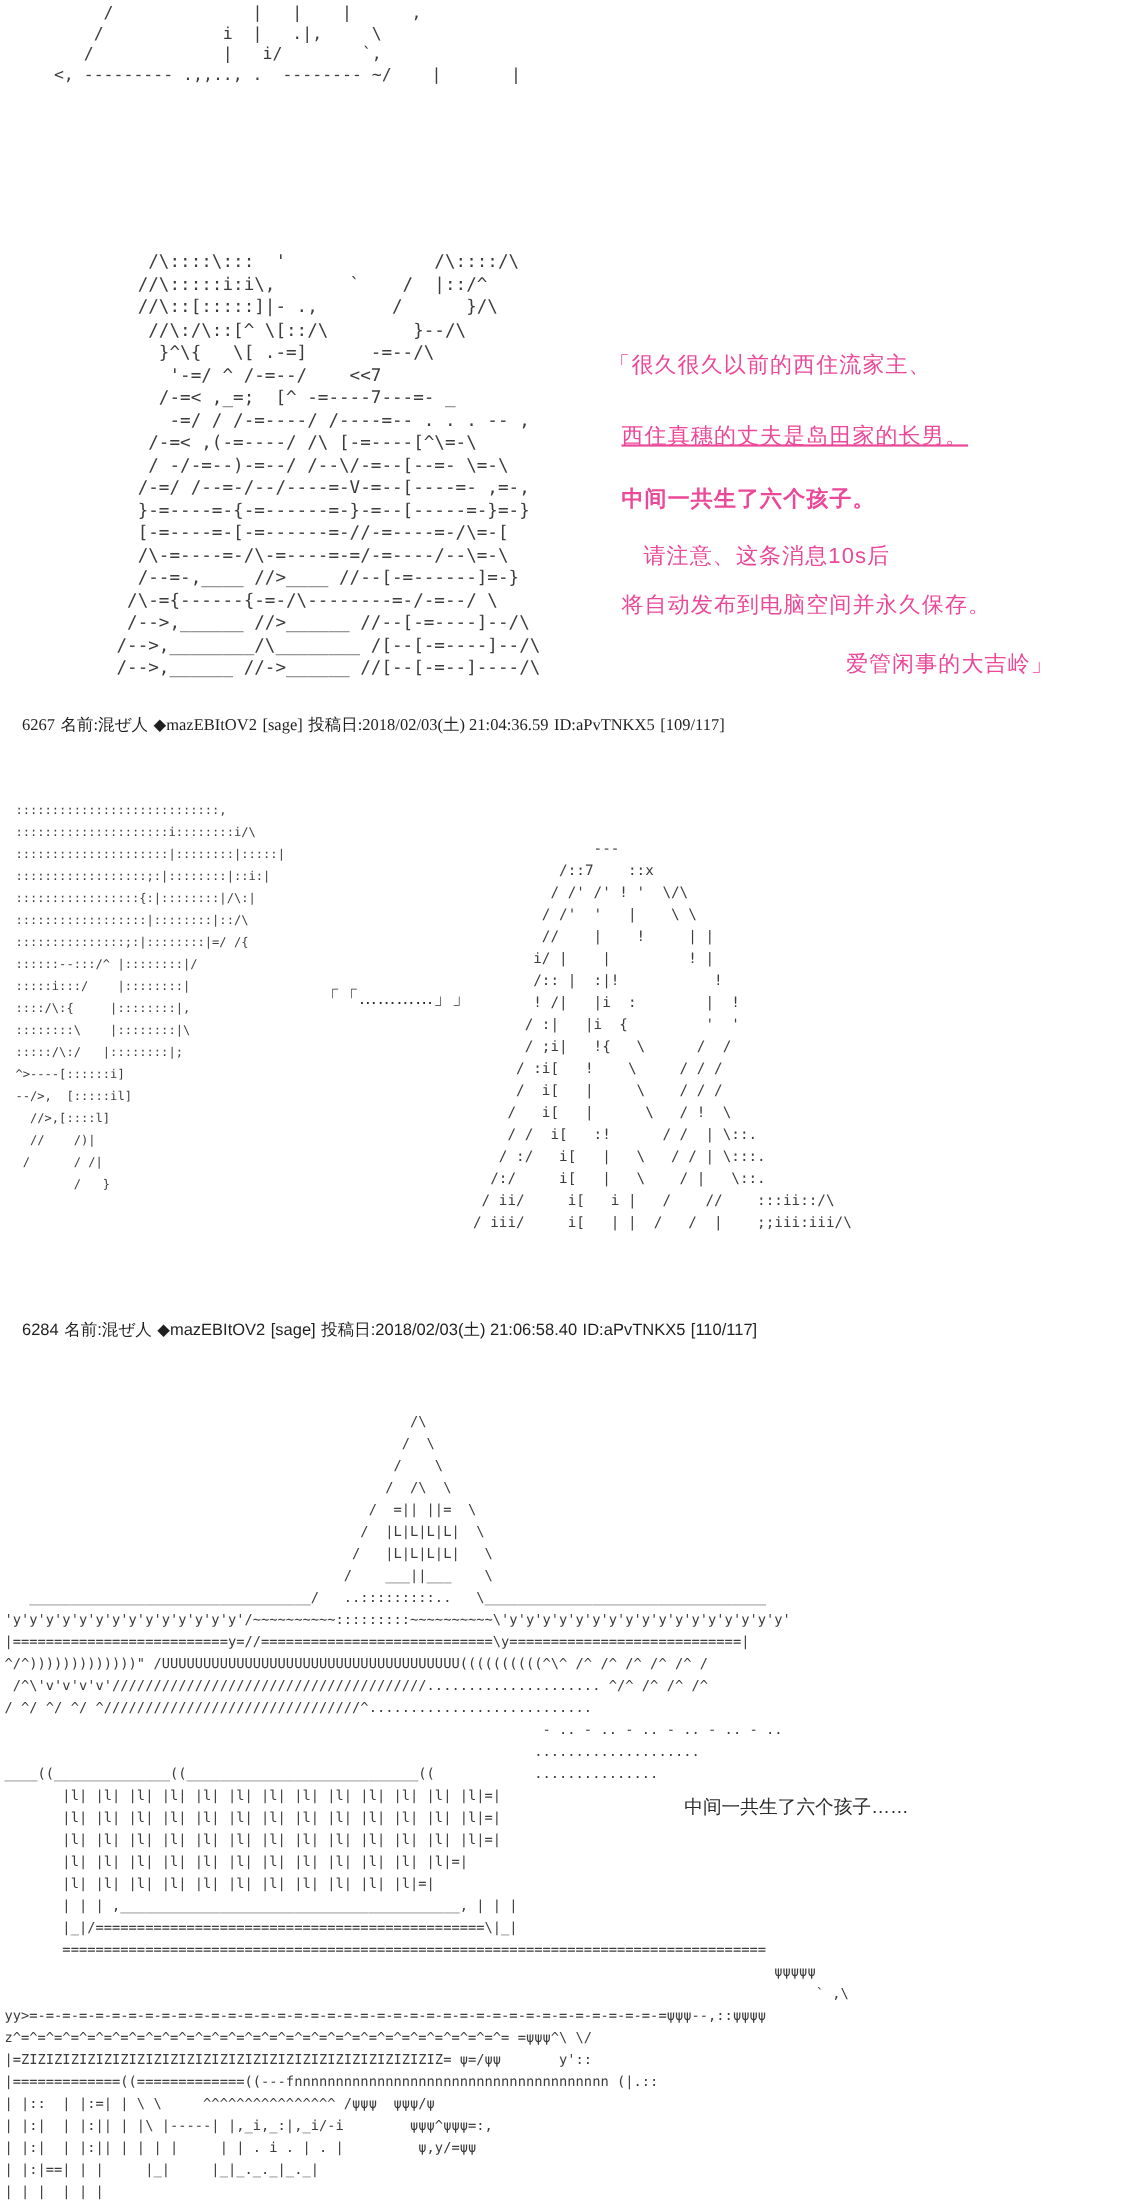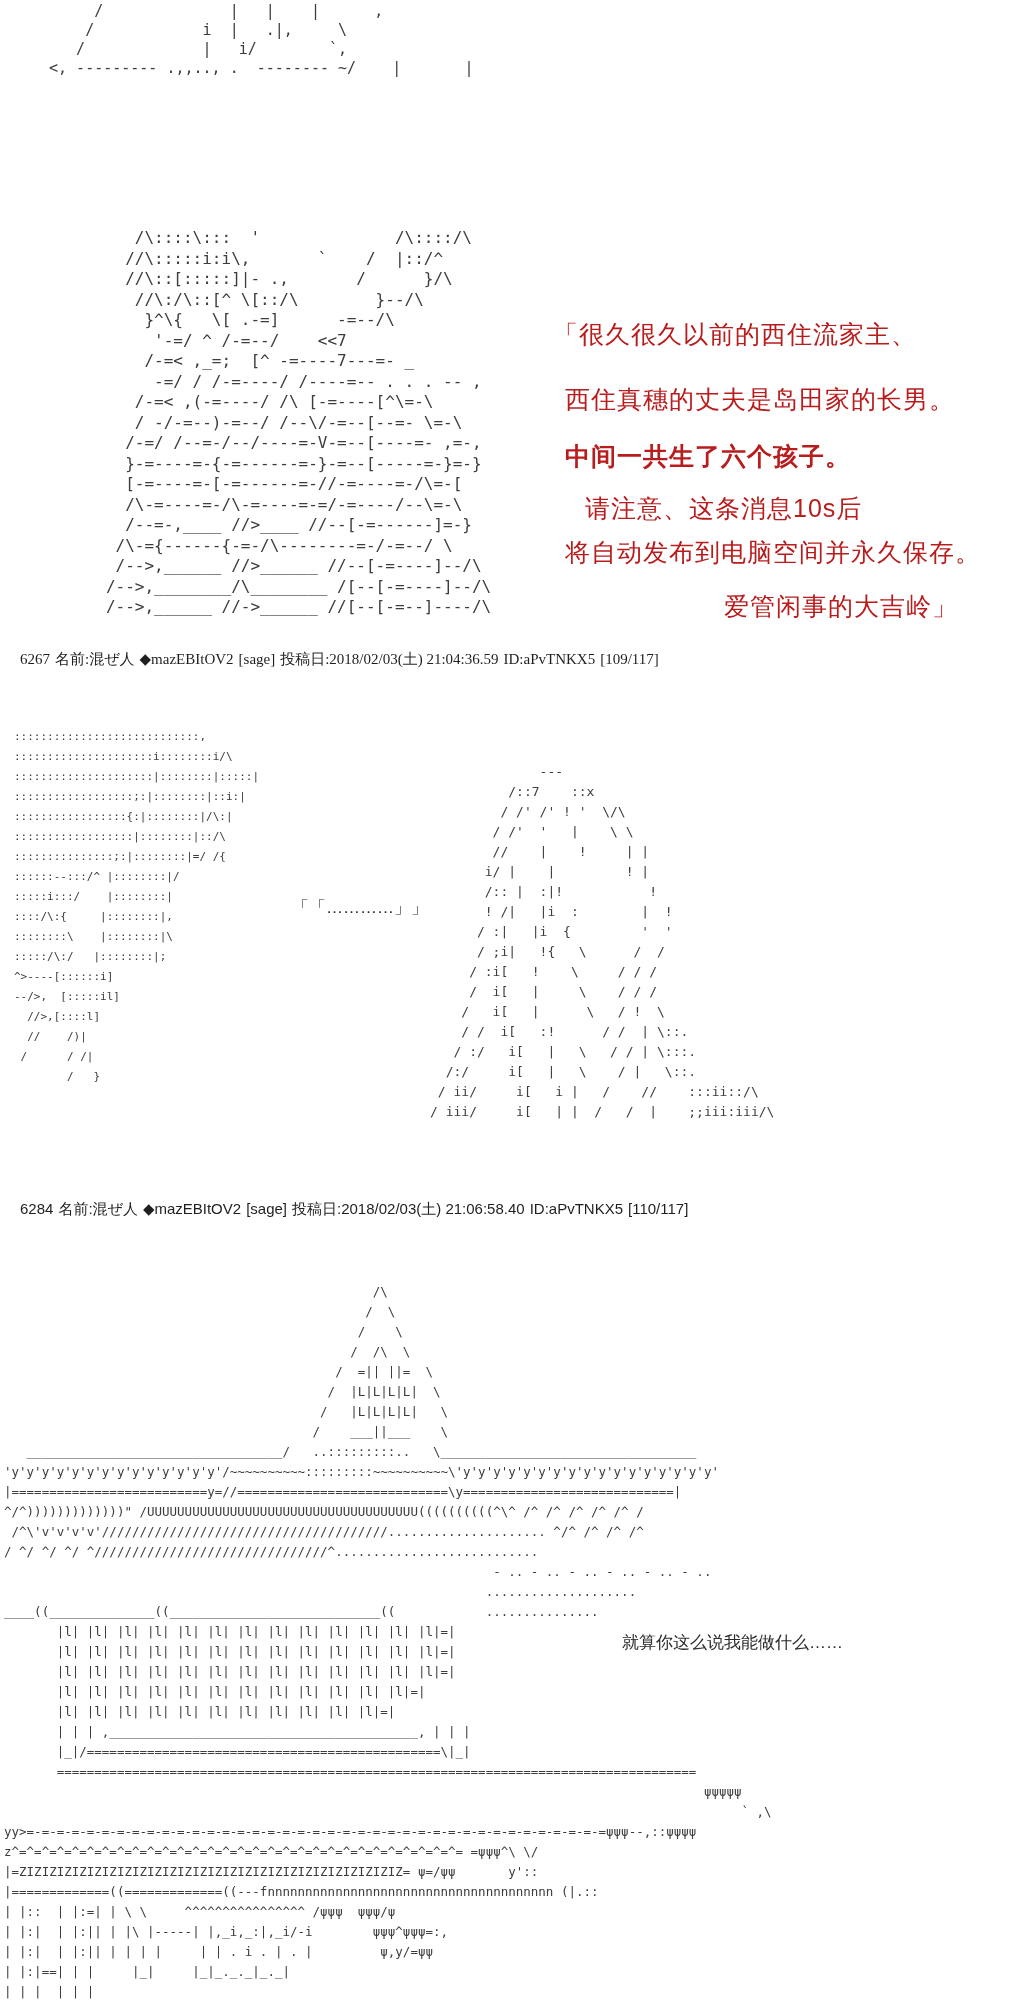--- a/index.html
+++ b/index.html
@@ -13,21 +13,21 @@
     position:absolute;margin:0;white-space:pre;
     font-family:"DejaVu Sans Mono",monospace;
     color:#3c3c3c;
   }
   .post-header{
     position:absolute;left:20px;
     font-size:15px;color:#1f1f1f;white-space:nowrap;
   }
   .post-header span{margin-right:5px;}
   .dlg{
-    position:absolute;font-size:25px;color:#b91c1c;white-space:nowrap;
+    position:absolute;font-size:20px;color:#ec4899;white-space:nowrap;
     letter-spacing:1px;
   }
   .speech{
     position:absolute;font-size:17px;color:#2a2a2a;white-space:nowrap;
   }
   #frag{left:40px;top:2px;font-size:15px;line-height:19px;}
   #aa1{left:77px;top:228px;font-size:16px;line-height:20.5px;}
   #sig1{left:555px;top:590px;width:403px;text-align:right;}
   #hdr1{top:650px;font-family:Liberation Serif, serif;}
   #aa2L{left:14px;top:727px;font-size:11px;line-height:20px;}
@@ -59,21 +59,21 @@
      }-=----=-{-=------=-}-=--[-----=-}=-}
      [-=----=-[-=------=-//-=----=-/\=-[
      /\-=----=-/\-=----=-=/-=----/--\=-\
      /--=-,____ //&gt;____ //--[-=------]=-}
     /\-={------{-=-/\--------=-/-=--/ \
     /--&gt;,______ //&gt;______ //--[-=----]--/\
    /--&gt;,________/\________ /[--[-=----]--/\
    /--&gt;,______ //-&gt;______ //[--[-=--]----/\</pre>
 
 <div class="dlg" style="left:553px;top:318px;">「很久很久以前的西住流家主、</div>
-<div class="dlg" style="left:565px;top:383px;">西住真穗的丈夫是岛田家的长男。</div>
+<div class="dlg" style="left:565px;top:383px;text-decoration:underline;">西住真穗的丈夫是岛田家的长男。</div>
 <div class="dlg" style="left:565px;top:440px;font-weight:bold;">中间一共生了六个孩子。</div>
 <div class="dlg" style="left:565px;top:492px;margin-left:20px;">请注意、这条消息10s后</div>
 <div class="dlg" style="left:565px;top:536px;">将自动发布到电脑空间并永久保存。</div>
 <div class="dlg" id="sig1">爱管闲事的大吉岭」</div>
 
 <div class="post-header" id="hdr1">
   <span>6267</span><span>名前:混ぜ人</span><span>◆mazEBItOV2</span><span>[sage]</span><span>投稿日:2018/02/03(土) 21:04:36.59</span><span>ID:aPvTNKX5</span><span>[109/117]</span>
 </div>
 
 <pre class="aa" id="aa2L">::::::::::::::::::::::::::::,
@@ -147,13 +147,13 @@
                                                                                                   ` ,\
 yy&gt;=-=-=-=-=-=-=-=-=-=-=-=-=-=-=-=-=-=-=-=-=-=-=-=-=-=-=-=-=-=-=-=-=-=-=-=-=-=-=ψψψ--,::ψψψψ
 z^=^=^=^=^=^=^=^=^=^=^=^=^=^=^=^=^=^=^=^=^=^=^=^=^=^=^=^=^=^= =ψψψ^\ \/
 |=ZIZIZIZIZIZIZIZIZIZIZIZIZIZIZIZIZIZIZIZIZIZIZIZIZIZ= ψ=/ψψ       y'::
 |=============((=============((---fnnnnnnnnnnnnnnnnnnnnnnnnnnnnnnnnnnnnnn (|.::
 | |::  | |:=| | \ \     ^^^^^^^^^^^^^^^^ /ψψψ  ψψψ/ψ
 | |:|  | |:|| | |\ |-----| |,_i,_:|,_i/-i        ψψψ^ψψψ=:,
 | |:|  | |:|| | | | |     | | . i . | . |         ψ,y/=ψψ
 | |:|==| | |     |_|     |_|_._._|_._|
 | | |  | | |</pre>
-<div class="speech" id="dlg3">就算你这么说我能做什么……</div>
+<div class="speech" id="dlg3">中间一共生了六个孩子……</div>
 
 </body></html>

